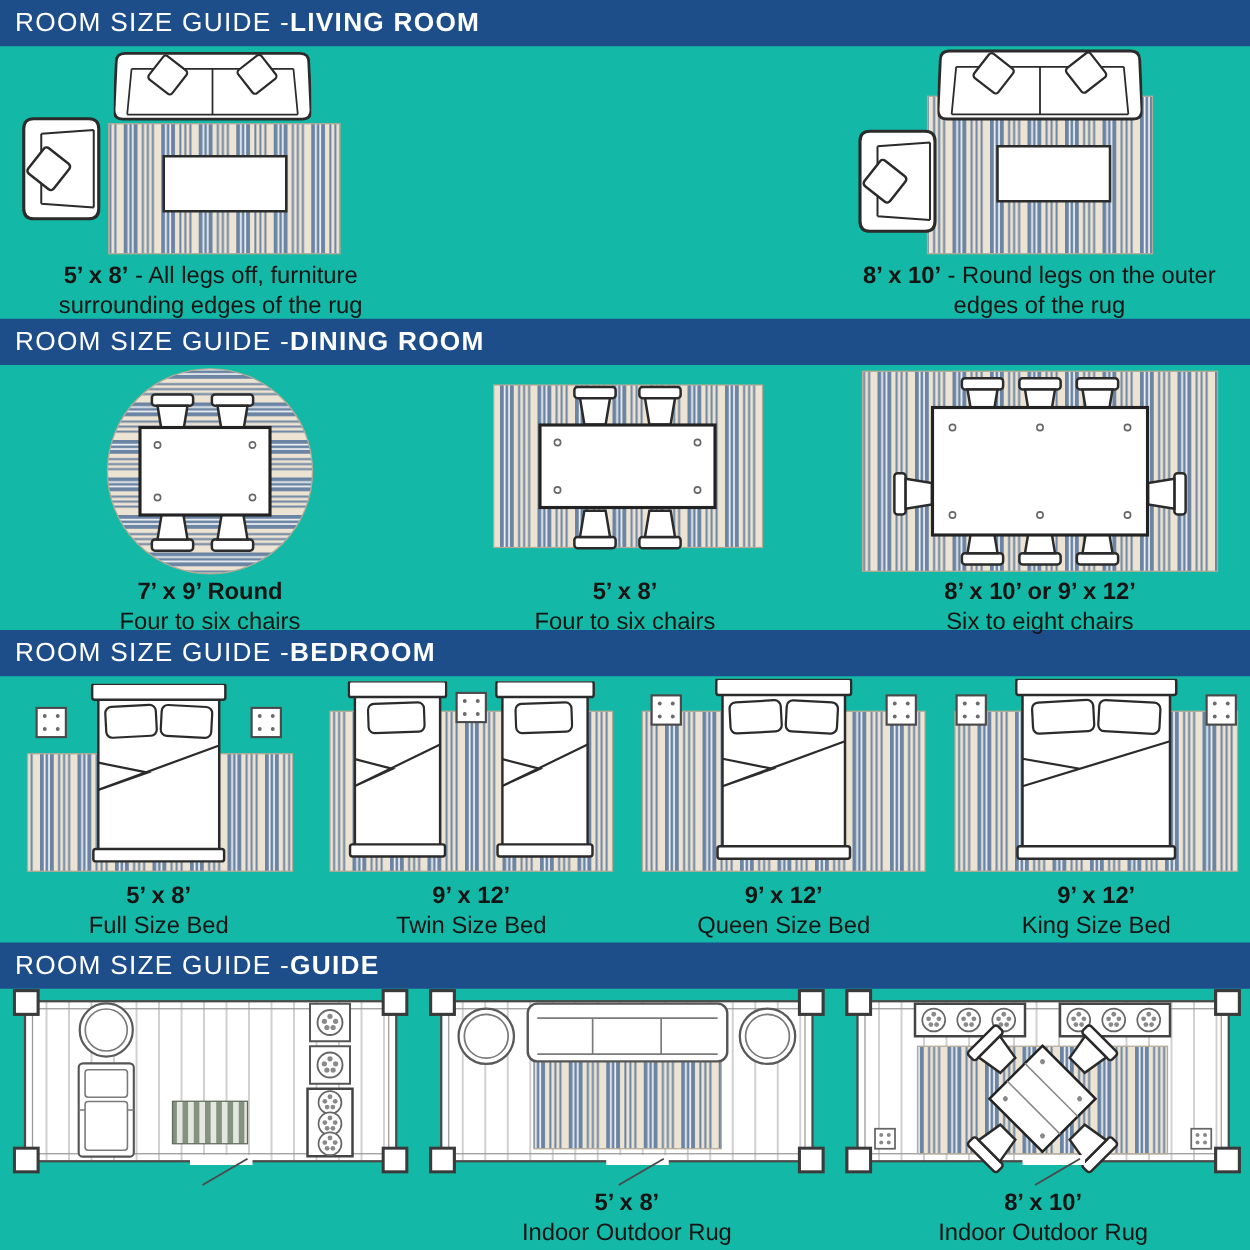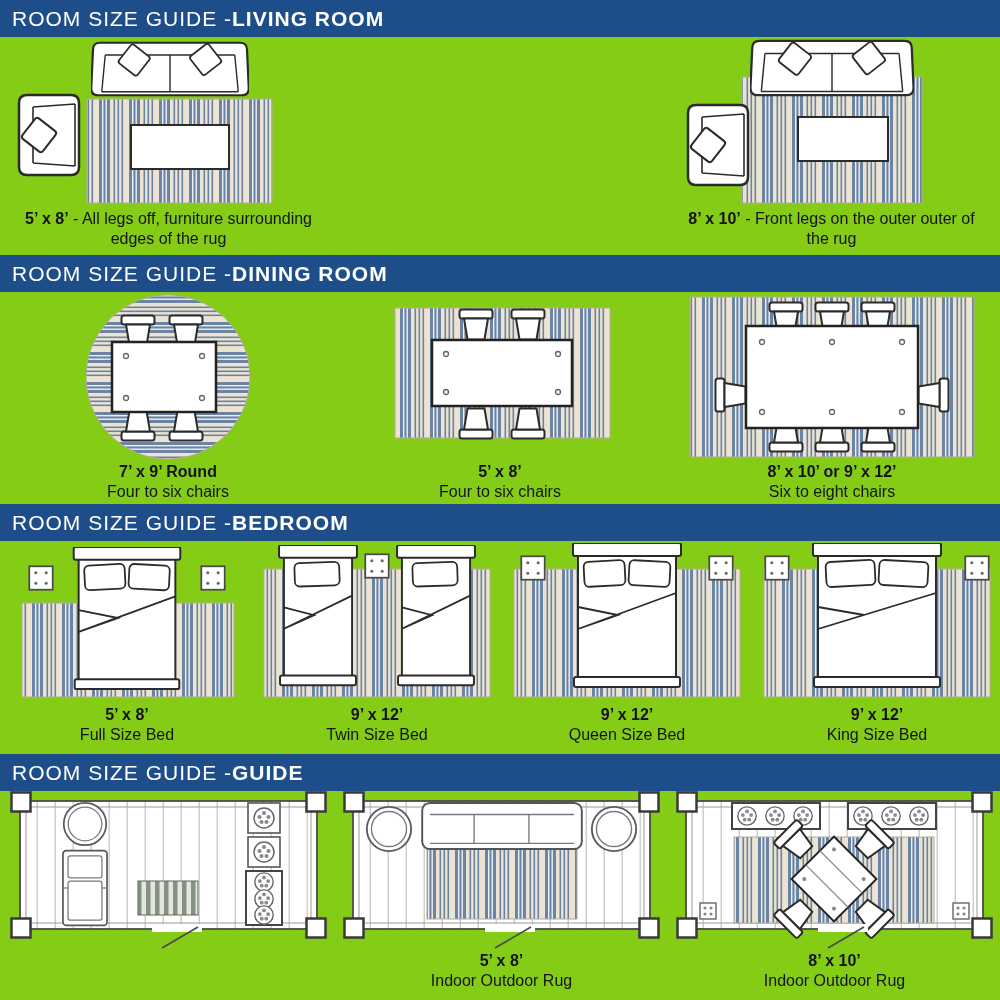--- a/index.html
+++ b/index.html
@@ -1,29 +1,29 @@
 <!DOCTYPE html>
 <html><head>
 <meta charset="utf-8">
 <style>
   html,body{margin:0;padding:0;background:#fff;}
-  .page{width:1000px;height:1000px;font-family:"Liberation Sans",sans-serif;overflow:hidden;background:#84cc16;}
+  .page{width:1000px;height:1000px;font-family:"Liberation Sans",sans-serif;overflow:hidden;background:#14b8a6;}
   .bar{height:37px;background:#1e4e8a;color:#fff;display:flex;align-items:center;padding:0 12px;box-sizing:border-box;font-size:21px;letter-spacing:1px;}
   .bar b{font-weight:800;text-align:right;}
   .sec-content{display:flex;justify-content:space-between;align-items:stretch;box-sizing:border-box;padding:0 2px;}
   .sec-living .sec-content{height:218px;}
   .sec-dining .sec-content{height:212px;}
   .sec-bedroom .sec-content{height:213px;}
   .sec-patio .sec-content{height:211px;}
   figure{margin:0;display:flex;flex-direction:column;align-items:center;justify-content:flex-start;}
   .w3{width:333px;}
   .w4{width:250px;}
   .art{flex:0 0 auto;}
   .art svg{display:block;}
-  figcaption{text-align:center;font-size:16px;color:#141414;line-height:1.24;margin-top:2px;}
+  figcaption{text-align:center;font-size:19px;color:#141414;line-height:1.24;margin-top:2px;}
   figcaption b{font-weight:700;}
   .stacked b{display:block;}
   .inline-cap{max-width:308px;}
   .defs{position:absolute;width:0;height:0;}
 </style>
 </head>
 <body>
 
 <svg class="defs" aria-hidden="true">
   <defs>
@@ -156,21 +156,21 @@
           <svg width="320" height="170" viewBox="0 0 320 170">
             <rect x="70" y="40" width="180" height="126" fill="url(#rugV)" stroke="#b5aa97"></rect>
             <use href="#sofa" x="78" y="2" width="164" height="58"></use>
             <g transform="translate(14,150) rotate(-90)">
                 <use href="#armchair" width="84" height="64"></use>
               </g>
             <rect x="126" y="80" width="90" height="44" fill="#fff" stroke="#2b2b2b" stroke-width="2"></rect>
           </svg>
         </div>
         <figcaption class="inline-cap">
-          <b>8’ x 10’</b><span> - Front legs on the outer outer of the rug</span>
+          <b>8’ x 10’</b><span> - Round legs on the outer edges of the rug</span>
         </figcaption>
       </figure>
     </div>
   </section>
 
   <section class="sec-dining">
     <header class="bar">
       <span>ROOM SIZE GUIDE - </span>
       <b>DINING ROOM</b>
     </header>

